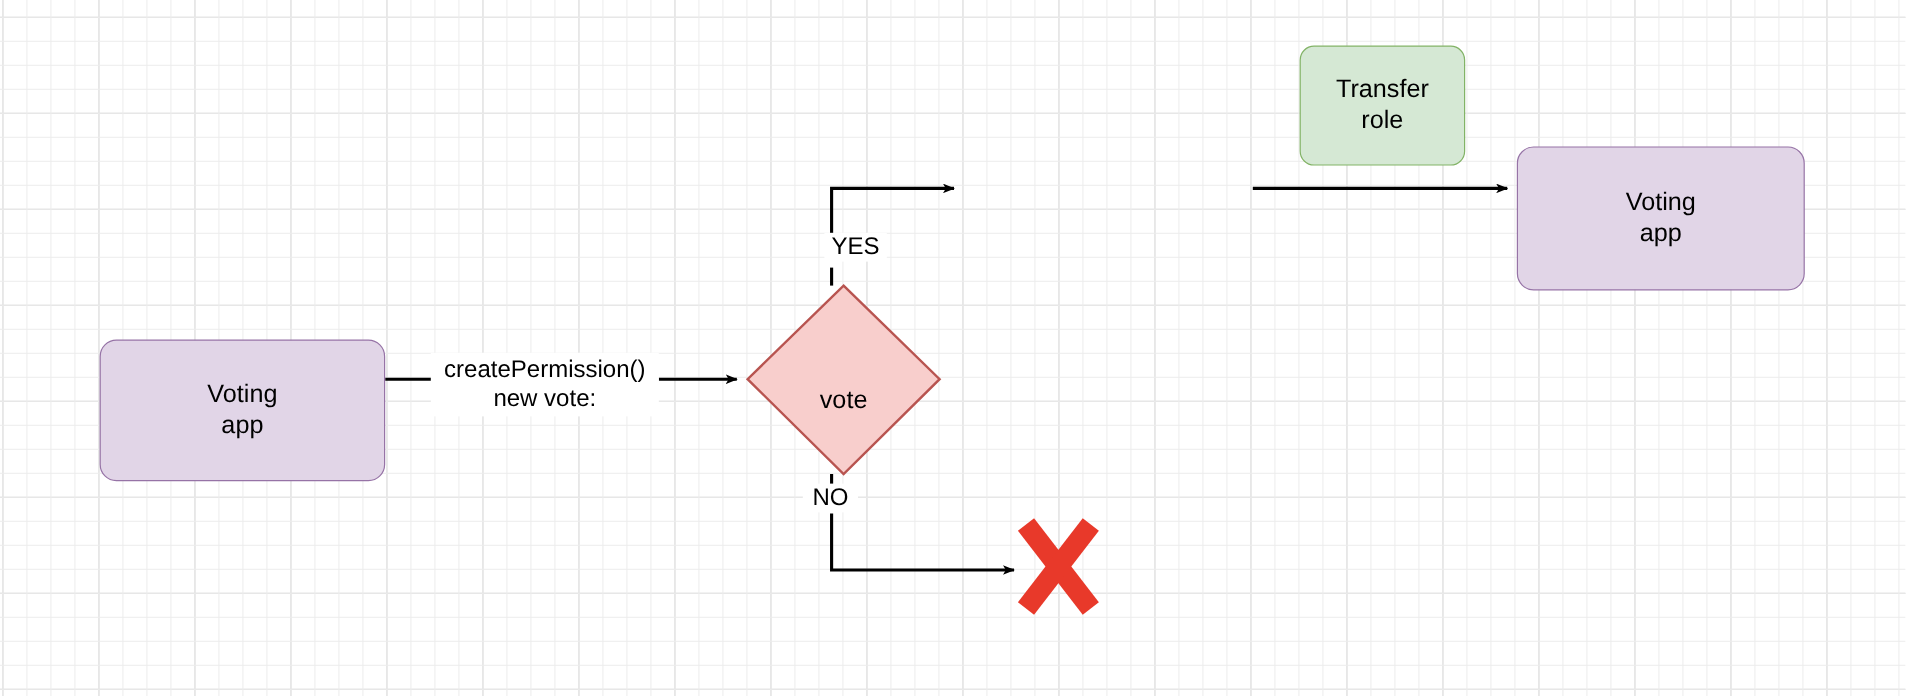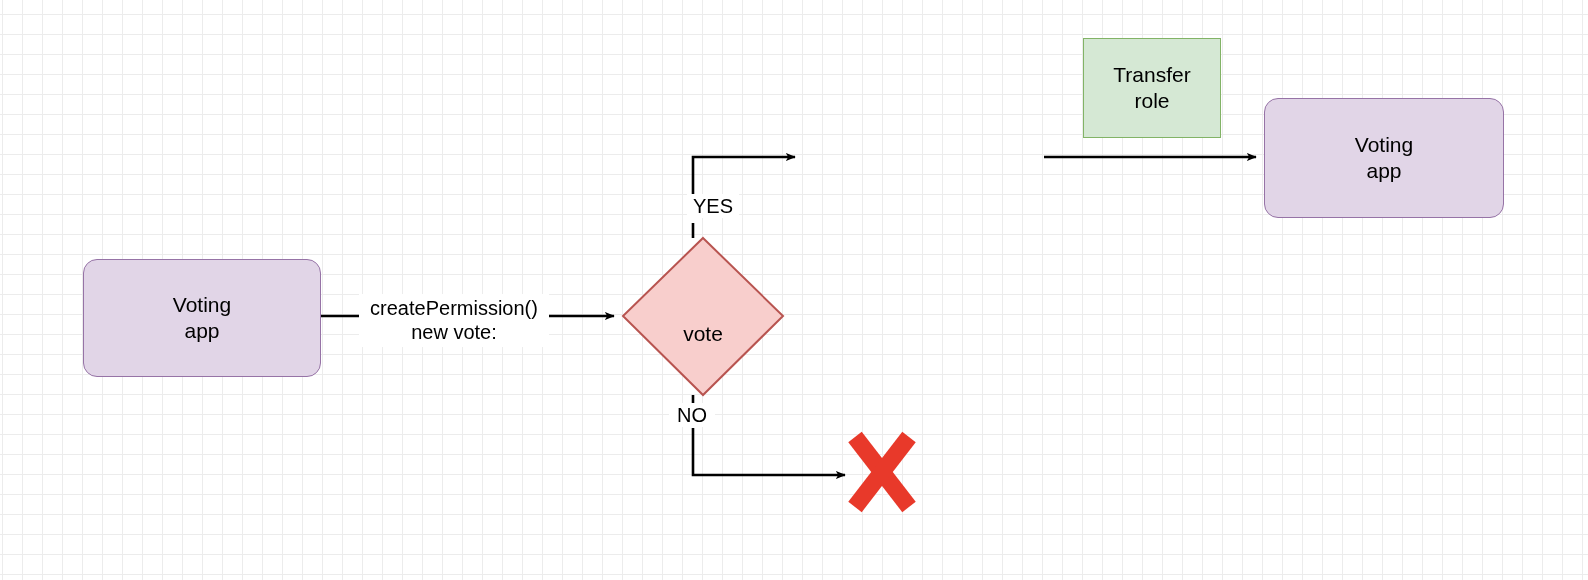--- a/index.html
+++ b/index.html
@@ -48,31 +48,32 @@
     justify-content: center;
     text-align: center;
     color: #000000;
     line-height: 1.22;
   }
   .node-purple {
     background: #e1d5e7;
     border: 1.6px solid #9673a6;
     border-radius: 14px;
     font-size: 21px;
+    margin-top: 24px;
   }
   .node-blue {
     background: #dae8fc;
     border: 1.6px solid #6c8ebf;
     border-radius: 14px;
     font-size: 21px;
   }
   .node-green {
     background: #d5e8d4;
     border: 1.8px solid #82b366;
-    border-radius: 0;
+    border-radius: 12px;
     font-size: 21px;
   }
   .edge-label {
     position: absolute;
     color: #000000;
     font-size: 20px;
     line-height: 1.22;
     text-align: center;
     background: #ffffff;
     white-space: nowrap;

